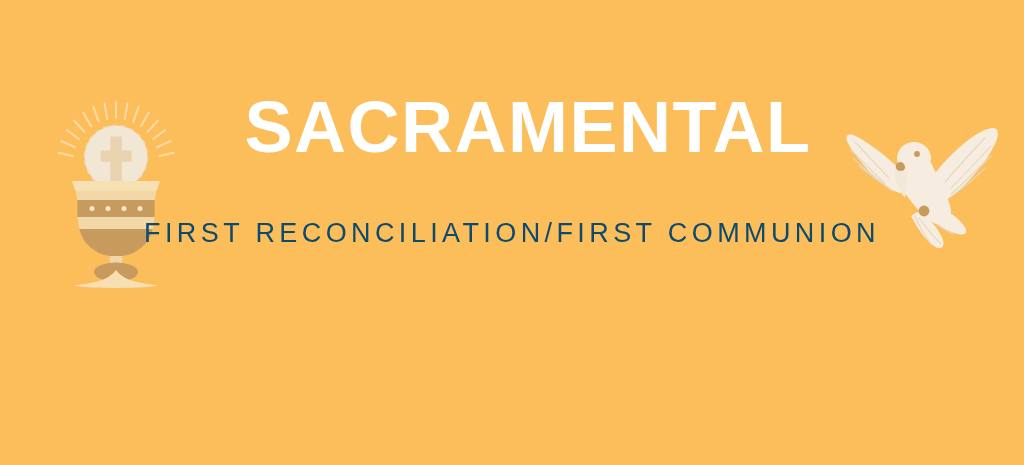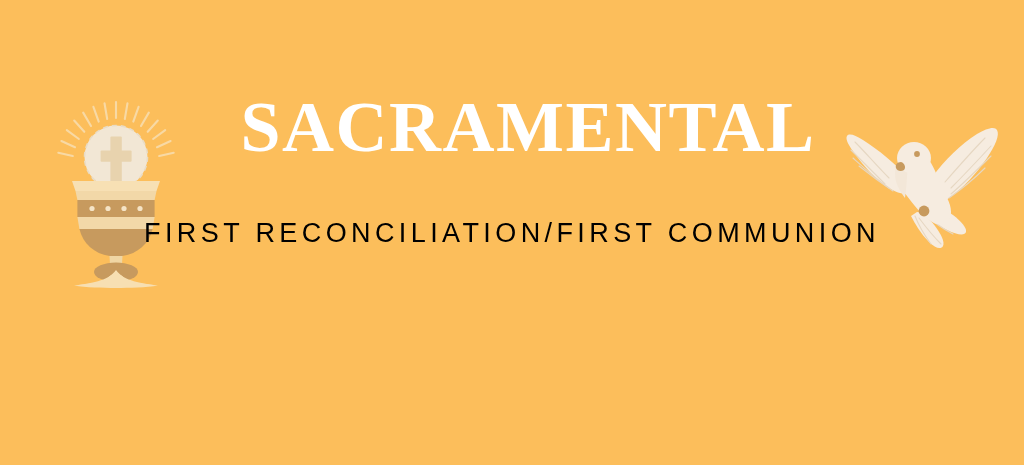--- a/index.html
+++ b/index.html
@@ -45,35 +45,35 @@
     width: 1024px;
     height: 465px;
     display: flex;
     flex-direction: column;
     align-items: center;
     justify-content: flex-start;
     pointer-events: none;
   }
   .title {
     color: #ffffff;
-    font-family: Liberation Serif, serif;
+    font-family: Liberation Sans, sans-serif;
     font-weight: 700;
     font-size: 72px;
     line-height: 98px;
     letter-spacing: 1.5px;
     text-align: center;
     text-transform: uppercase;
     white-space: nowrap;
     margin-left: 32px;
   }
   .title-line-1 { margin-top: 78px; }
   .title-line-2 { margin-top: 2px; }
 
   .subtitle {
-    color: #000000;
+    color: #0c4a6e;
     font-family: "Liberation Sans", sans-serif;
     font-weight: 300;
     font-size: 27px;
     line-height: 50px;
     letter-spacing: 4.4px;
     text-align: center;
     text-transform: uppercase;
     white-space: nowrap;
   }
   .subtitle-line-1 { margin-top: 32px; }

